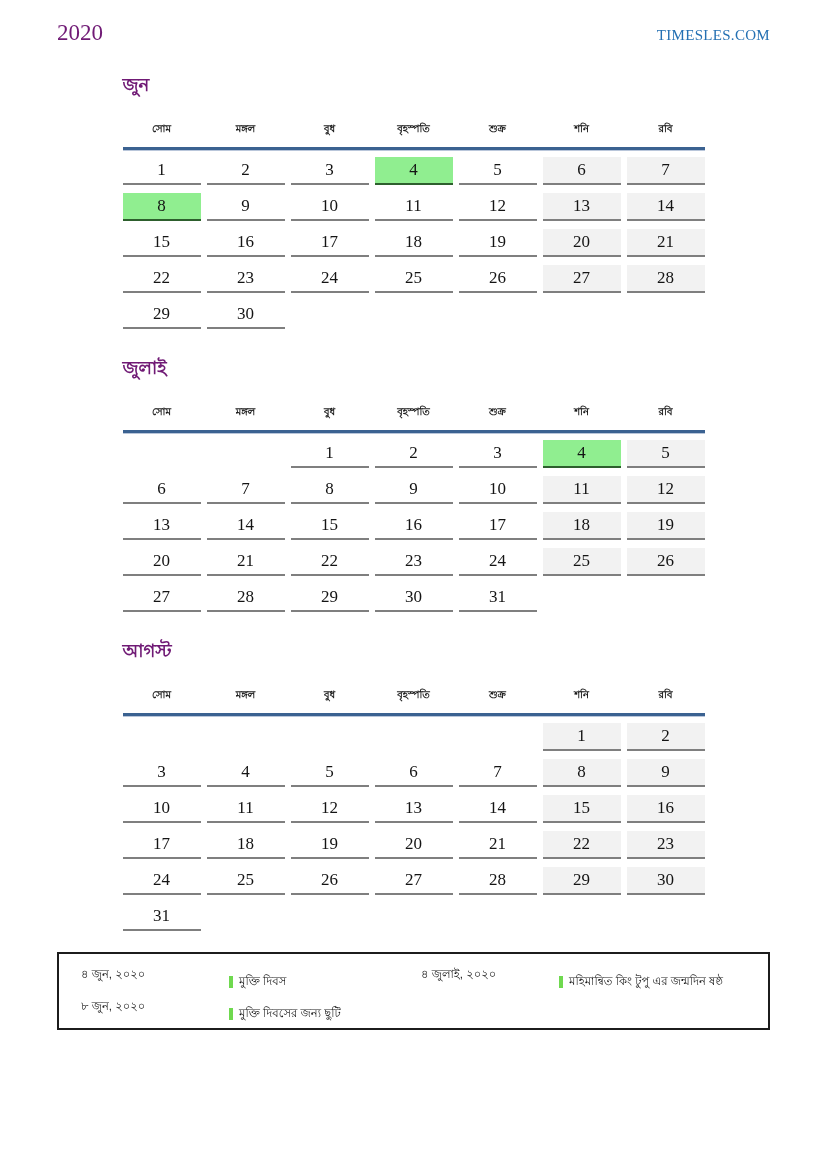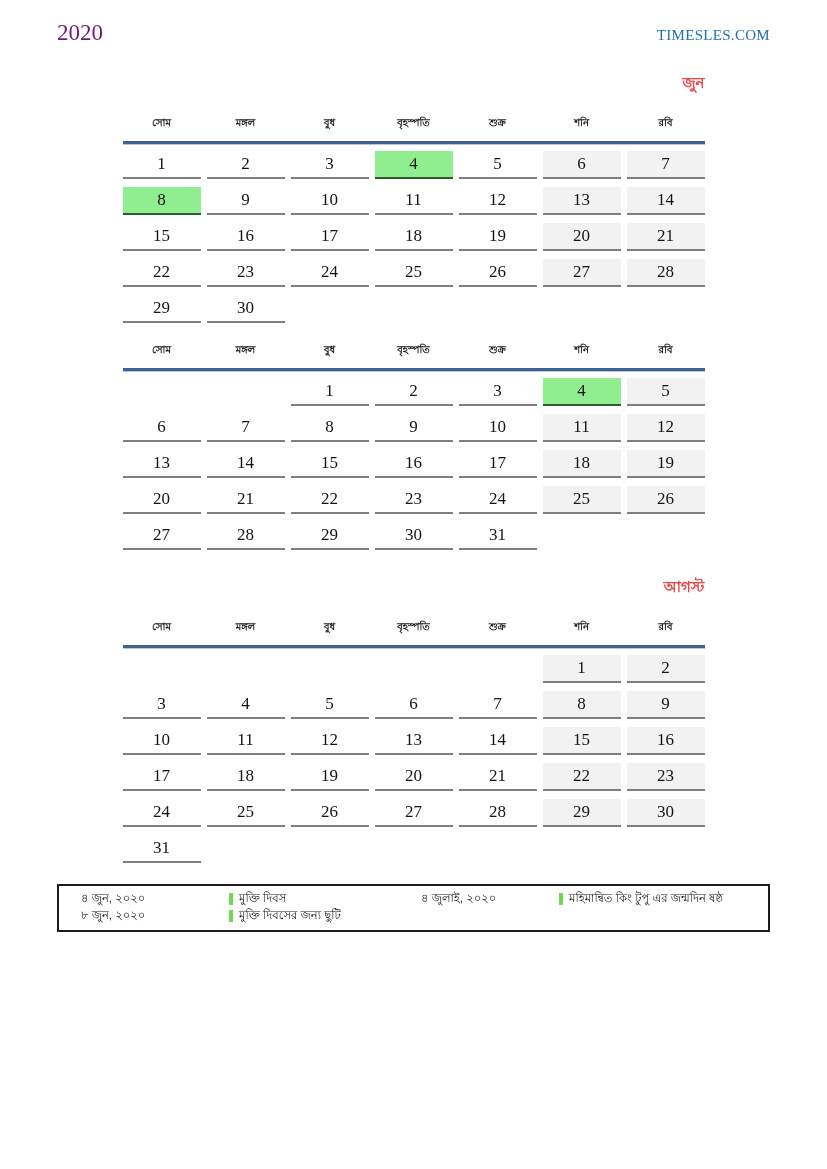--- a/index.html
+++ b/index.html
@@ -8,42 +8,42 @@
     font-family:"Liberation Sans", sans-serif; color:#111;
     -webkit-font-smoothing:antialiased;
   }
   .header { display:flex; justify-content:space-between; align-items:baseline; padding:20px 57px 0 57px; }
   .header-left { display:flex; align-items:baseline; gap:8px; }
   .year { font-family:"Liberation Serif", serif; font-size:23px; color:#701a75; }
   .doc-title { font-size:16px; color:#1d1d1d; }
   .site-link { font-family:"Liberation Serif", serif; font-size:15px; color:#2470b3; text-decoration:none; letter-spacing:0.3px; }
 
   .month { width:582px; margin:0 auto; }
-  .month-title { text-align:right; color:#ef4444; font-size:15px; font-weight:bold; margin:25px 0 0 0; }
+  .month-title { text-align:left; color:#701a75; font-size:18px; font-weight:bold; margin:25px 0 0 0; }
   .weekday-row { display:grid; grid-template-columns:repeat(7, 78px); column-gap:6px; margin-top:19px; }
   .weekday { text-align:center; font-weight:bold; font-size:10px; color:#1a1a1a; padding-bottom:9px; }
   .rule { height:3px; background:#3b6291; box-shadow:0 1px 0 #b9c6da; }
   .day-grid { display:grid; grid-template-columns:repeat(7, 78px); gap:8px 6px; margin-top:7px; }
   .day {
     height:26px; line-height:26px; text-align:center;
     font-family:"Liberation Serif", serif; font-size:17px; color:#141414;
     border-bottom:2px solid #7f7f7f; background:#ffffff;
   }
   .day.weekend { background:#f2f2f2; }
   .day.highlight { background:#90ee90; border-bottom-color:#2d5f2d; }
   .day.empty { border-bottom:none; background:transparent; }
 
   .legend-box {
     margin:21px 57px 0 57px; border:2px solid #1c1c1c;
     padding:5px 11px 7px 22px;
     display:grid; grid-template-columns:148px 192px 138px 1fr;
     row-gap:2px; font-size:11.5px; color:#151515; align-items:center;
   }
   .legend-date { line-height:15px; }
-  .legend-item { display:flex; align-items:center; gap:6px; line-height:15px; }
+  .legend-item { display:flex; align-items:center; gap:6px; line-height:15px;margin-top:15px; }
   .legend-marker { width:4px; height:12px; background:#6fd94f; flex:0 0 4px; }
 </style>
 </head>
 <body>
 
 <div class="header">
   <div class="header-left">
     <span class="year">2020</span>
   </div>
   <a class="site-link" href="#">TIMESLES.COM</a>
@@ -94,20 +94,21 @@
         <div class="day">29</div>
         <div class="day">30</div>
         <div class="day empty"></div>
         <div class="day empty"></div>
         <div class="day empty"></div>
         <div class="day empty"></div>
         <div class="day empty"></div>
       </div>
     </section>
     <section class="month">
+      <h2 class="month-title">জুলাই</h2>
       <div class="weekday-row">
         <div class="weekday">সোম</div>
         <div class="weekday">মঙ্গল</div>
         <div class="weekday">বুধ</div>
         <div class="weekday">বৃহস্পতি</div>
         <div class="weekday">শুক্র</div>
         <div class="weekday">শনি</div>
         <div class="weekday">রবি</div>
       </div>
       <div class="rule"></div>

